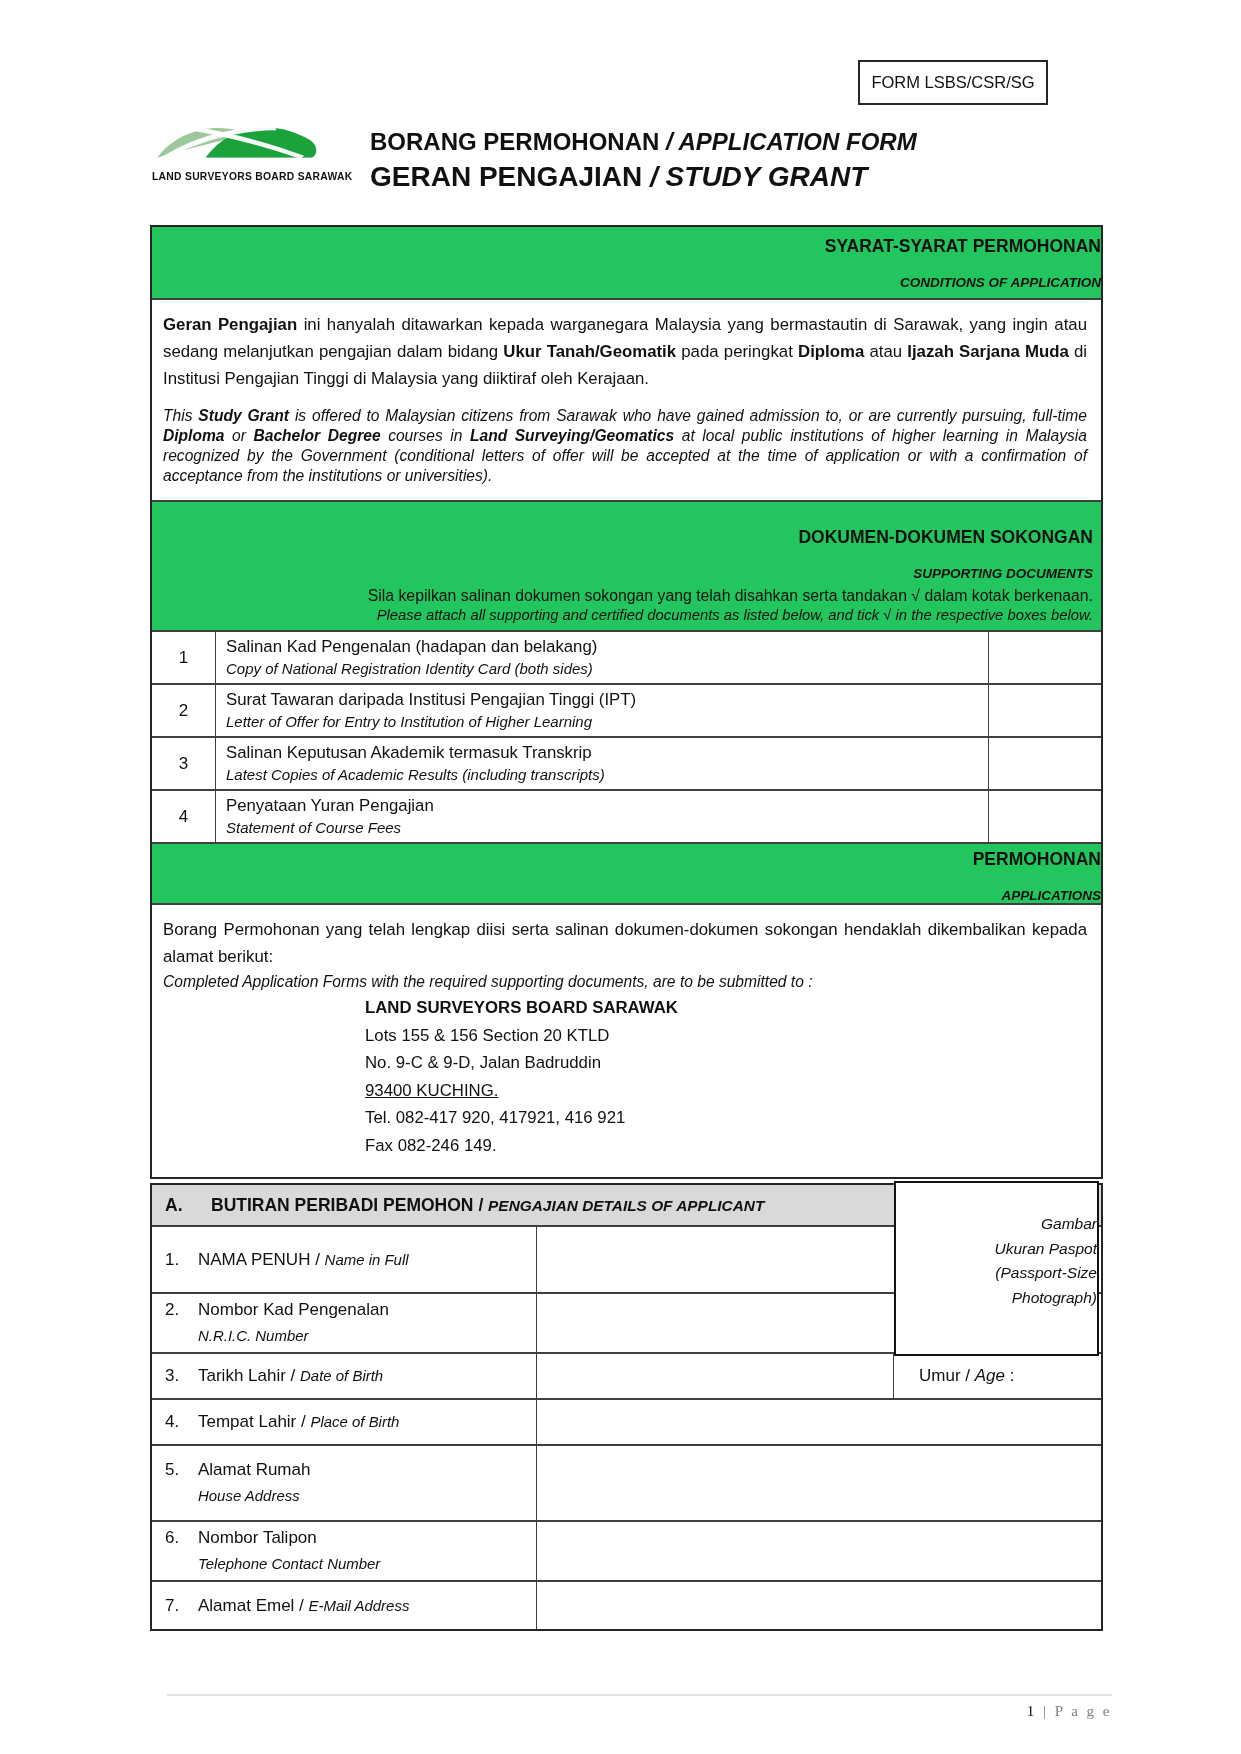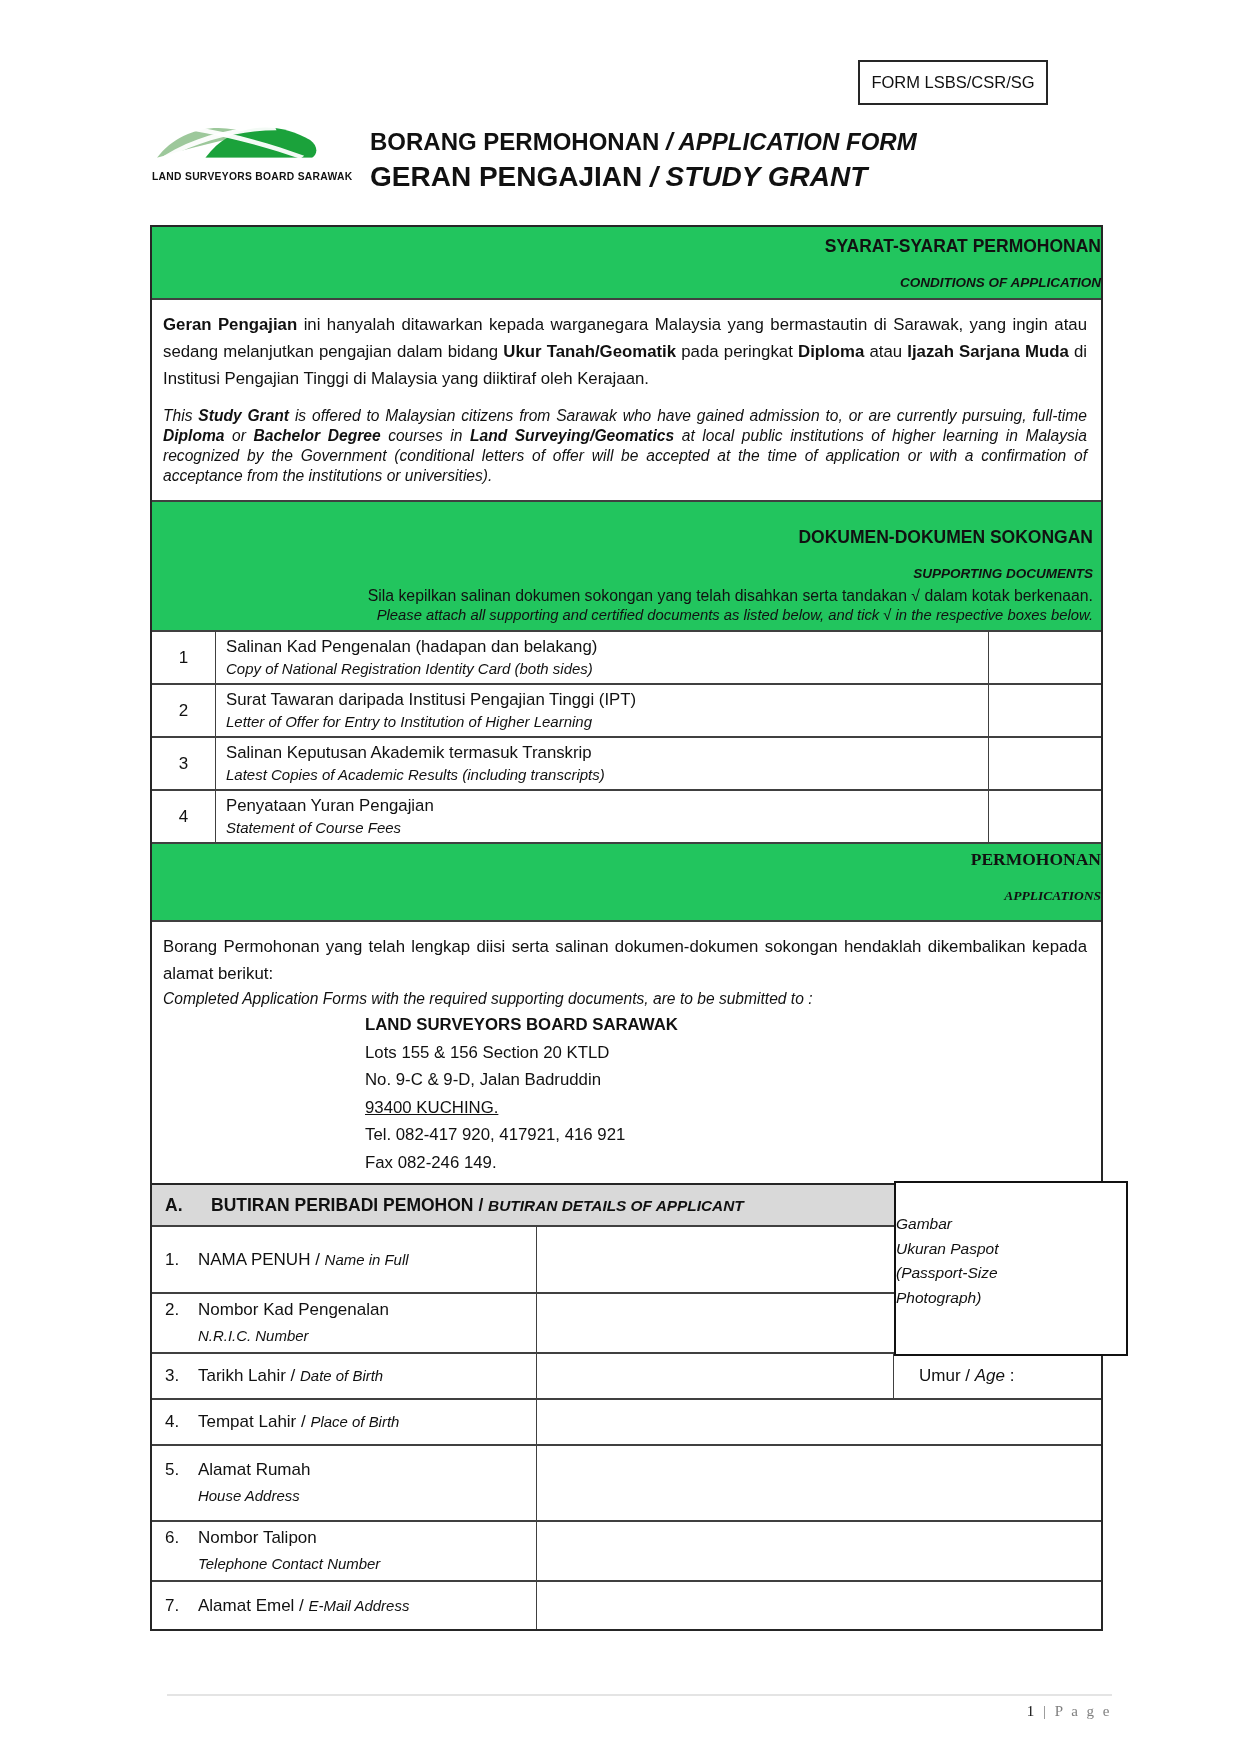--- a/index.html
+++ b/index.html
@@ -34,42 +34,42 @@
   .para-en { font-size:15.6px; font-style:italic; line-height:20px; text-align:justify; margin-top:14px; }
   .docs-header { padding:25px 8px 7px; }
   .note-my { font-size:15.8px; margin-top:6px; }
   .note-en { font-size:14.8px; font-style:italic; margin-top:2px; }
   .doc-row { display:flex; border-bottom:2px solid #404040; min-height:49px; background:#fff; }
   .doc-num { width:64px; flex-shrink:0; border-right:1.8px solid #404040; display:flex; align-items:center; justify-content:center; font-size:17px; }
   .doc-desc { flex:1; padding:3px 10px 4px; }
   .doc-my { font-size:16.8px; line-height:23px; }
   .doc-en { font-size:15px; font-style:italic; line-height:21px; }
   .doc-check { width:113px; flex-shrink:0; border-left:1.8px solid #404040; cursor:pointer; }
-  .app-header { padding:5px 0 16px;font-family:Liberation Serif, serif; }
+  .app-header { padding:5px 0 0; }
   .body-cell.last { border-bottom:none; padding-bottom:18px; }
   .para-en2 { font-size:15.6px; font-style:italic; margin-top:3px; }
   .address { margin-left:202px; margin-top:3px; font-size:16.8px; line-height:27.5px; }
   .addr-name { font-weight:bold; }
   .addr-city { text-decoration:underline; }
   
   .section-a { position:absolute; left:150px; top:1183px; width:953px; border:2.5px solid #262626; background:#fff; }
   .sec-a-header { background:#D9D9D9; height:42px; display:flex; align-items:center; border-bottom:2px solid #404040; padding-left:13px; }
   .sec-a-letter { font-weight:bold; font-size:17.5px; width:46px; flex-shrink:0; }
   .sec-a-title { font-size:17.5px; }
   .field-row { display:flex; border-bottom:2px solid #404040; background:#fff; }
   .field-row.lastrow { border-bottom:none; }
   .field-label { width:385px; flex-shrink:0; border-right:1.8px solid #404040; display:flex; align-items:center; padding-left:13px; font-size:17px; }
   .fl-inner { display:flex; align-items:flex-start; line-height:26px; }
   .field-num { width:33px; flex-shrink:0; }
   .field-value { flex:1; cursor:text; }
   .age-cell { width:208px; flex-shrink:0; border-left:1.8px solid #404040; display:flex; align-items:center; padding-left:25px; font-size:17px; cursor:text; }
   .photo-box {
-    position:absolute; left:742px; top:-4px; width:234px; height:175px;
+    position:absolute; left:742px; top:-4px; width:205px; height:175px;
     background:#fff; border:2.5px solid #111; z-index:5;
-    text-align:left; font-style:italic; font-size:15.5px; line-height:24.5px;
+    text-align:right; font-style:italic; font-size:15.5px; line-height:24.5px;
     padding-top:29px; cursor:pointer;
   }
   
   .footer { position:absolute; left:167px; top:1694px; width:945px;font-family:Liberation Serif, serif; }
   .footer-rule { height:2px; background:#E4E4E4; width:945px; }
   .footer-text { text-align:right; margin-top:7px; font-size:15px; letter-spacing:2.5px; }
 </style>
 </head>
 <body>
 
@@ -166,21 +166,21 @@
         <div>Tel. 082-417 920, 417921, 416 921</div>
         <div>Fax 082-246 149.</div>
       </div>
     </div>
   </div>
 
   <div class="section-a">
 
     <div class="sec-a-header">
       <span class="sec-a-letter">A.</span>
-      <span class="sec-a-title"><span style="font-weight: bold;">BUTIRAN PERIBADI PEMOHON</span><span style="font-weight: bold;"> / </span><span style="font-weight: bold; font-style: italic; font-size: 0.88em;">BUTIRAN DETAILS OF APPLICANT</span></span>
+      <span class="sec-a-title"><span style="font-weight: bold;">BUTIRAN PERIBADI PEMOHON</span><span style="font-weight: bold;"> / </span><span style="font-weight: bold; font-style: italic; font-size: 0.88em;">PENGAJIAN DETAILS OF APPLICANT</span></span>
     </div>
 
     <div class="field-row" style="height:67px;">
       <div class="field-label">
         <div class="fl-inner">
           <span class="field-num">1.</span>
           <span><span>NAMA PENUH / </span><span style="font-style: italic; font-size: 0.88em;">Name in Full</span></span>
         </div>
       </div>
       <div class="field-value"></div>

